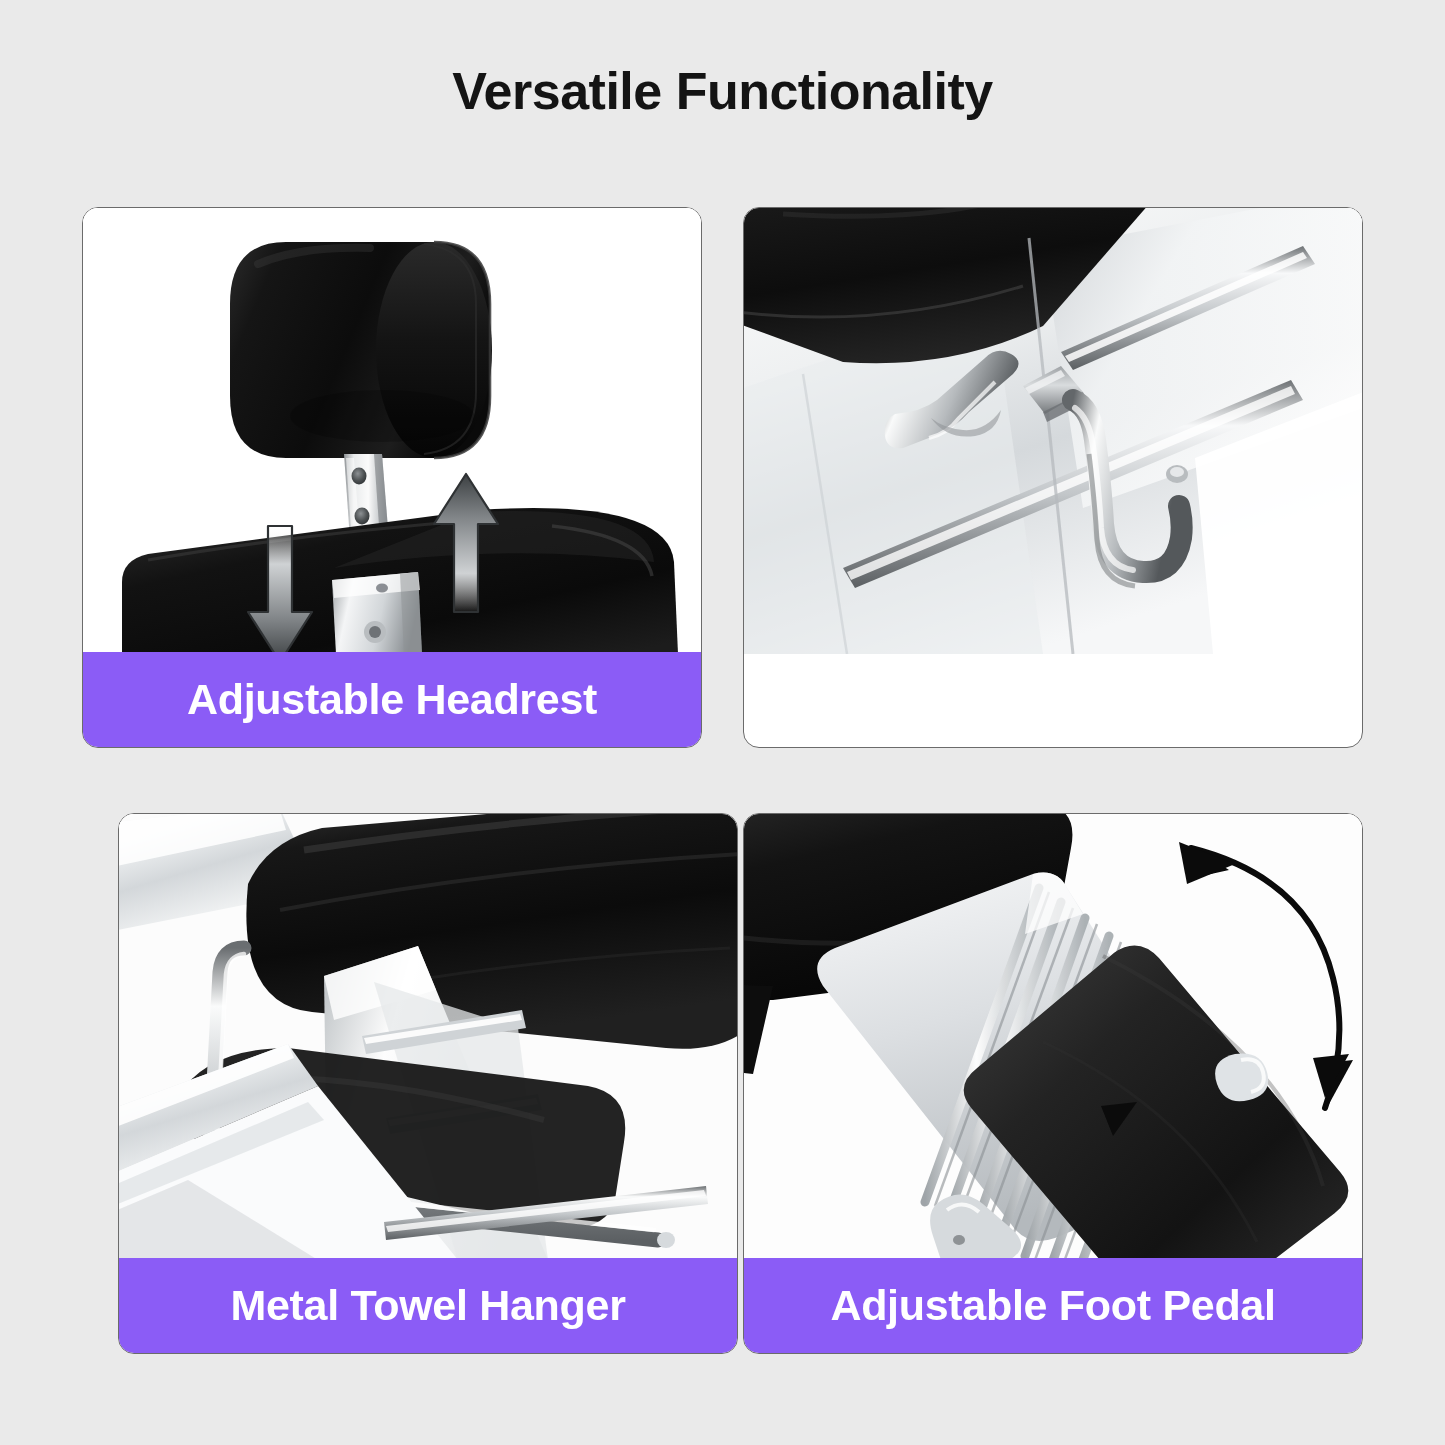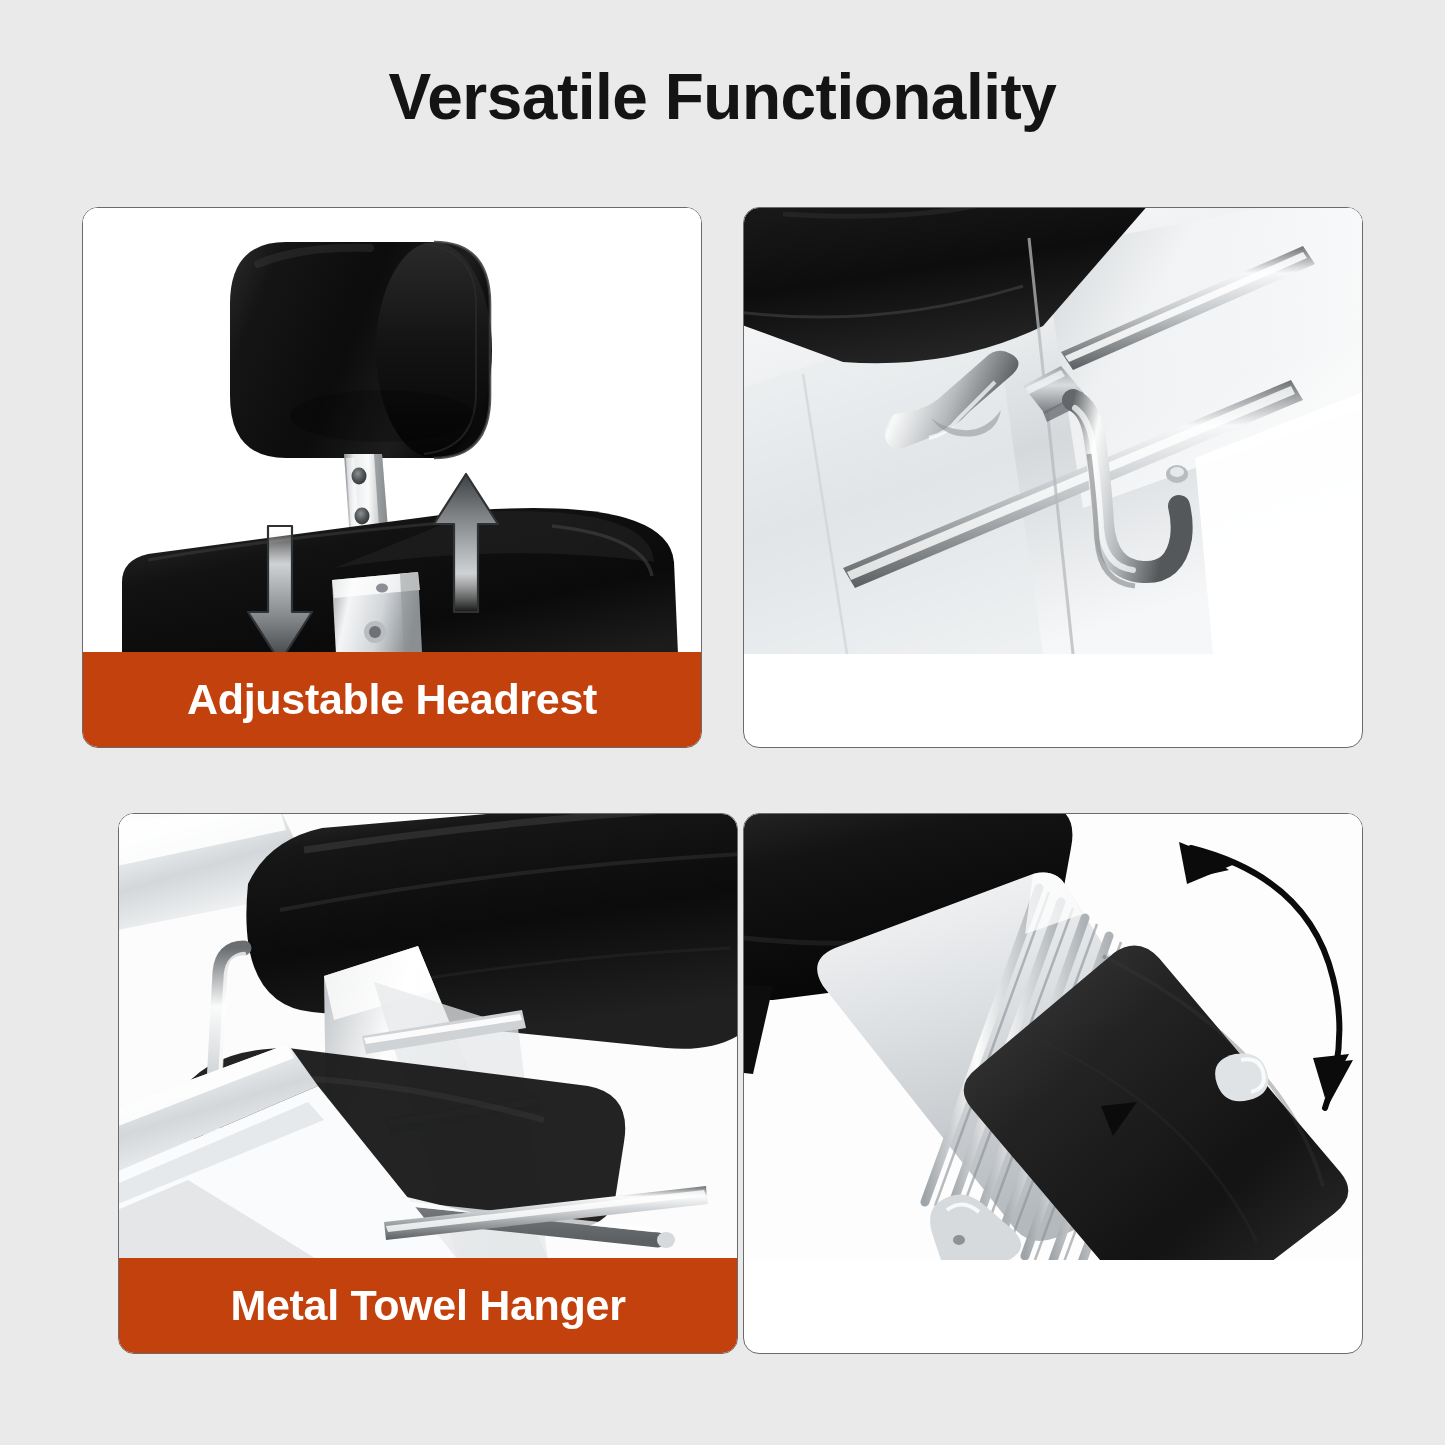--- a/index.html
+++ b/index.html
@@ -20,21 +20,21 @@
     background: #eaeaea;
   }
 
   
   .page-title {
     position: absolute;
     top: 63px;
     left: 0;
     width: 1445px;
     text-align: center;
-    font-size: 64px;
+    font-size: 52px;
     font-weight: bold;
     letter-spacing: -0.5px;
     color: #141414;
     line-height: 1.08;
   }
 
   
   .grid {
     position: absolute;
     left: 82px;
@@ -66,21 +66,21 @@
     overflow: hidden;
   }
   .photo svg { display: block; width: 100%; height: 100%; }
 
   .caption {
     position: absolute;
     left: 0;
     bottom: 0;
     width: 100%;
     height: 95px;
-    background: #c2410c;
+    background: #8b5cf6;
     border-radius: 0 0 14px 14px;
     display: flex;
     align-items: center;
     justify-content: center;
   }
   .caption-text {
     color: #ffffff;
     font-size: 43px;
     font-weight: bold;
     letter-spacing: -0.3px;
@@ -445,16 +445,19 @@
             <path d="M1228 0 L0 0" fill="none" stroke="none"></path>
             <path d="M212 38 q118 30 142 130 q16 64 -8 130" transform="translate(236,-4)" fill="none" stroke="#0b0b0b" stroke-width="6" stroke-linecap="round"></path>
             <path d="M452 34 L486 56 L450 64 L460 48 Z" fill="#0b0b0b"></path>
             <path d="M436 28 L492 50 L444 70 Z" fill="#0b0b0b"></path>
             <path d="M358 292 L394 288 L370 322 Z" fill="#0b0b0b"></path>
             <path d="M360 286 L396 282 L372 326 Z" fill="#0b0b0b" transform="translate(214,-36)"></path>
             <path d="M570 244 L606 240 L582 284 Z" fill="#0b0b0b"></path>
           </g>
         </svg>
       </div>
+      <div class="caption">
+        <span class="caption-text">Adjustable Foot Pedal</span>
+      </div>
     </div>
 
   </div>
 </div>
 
 </body></html>

